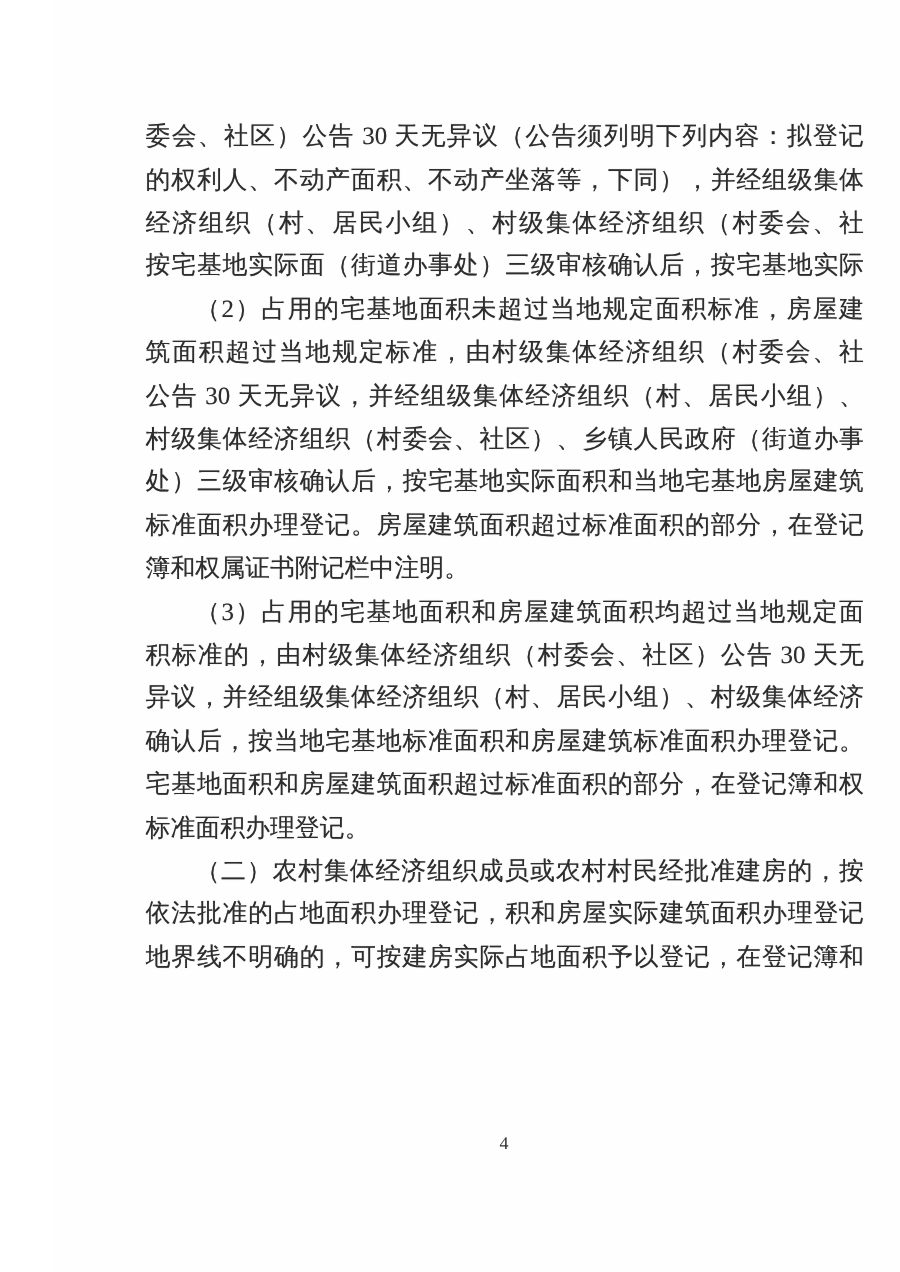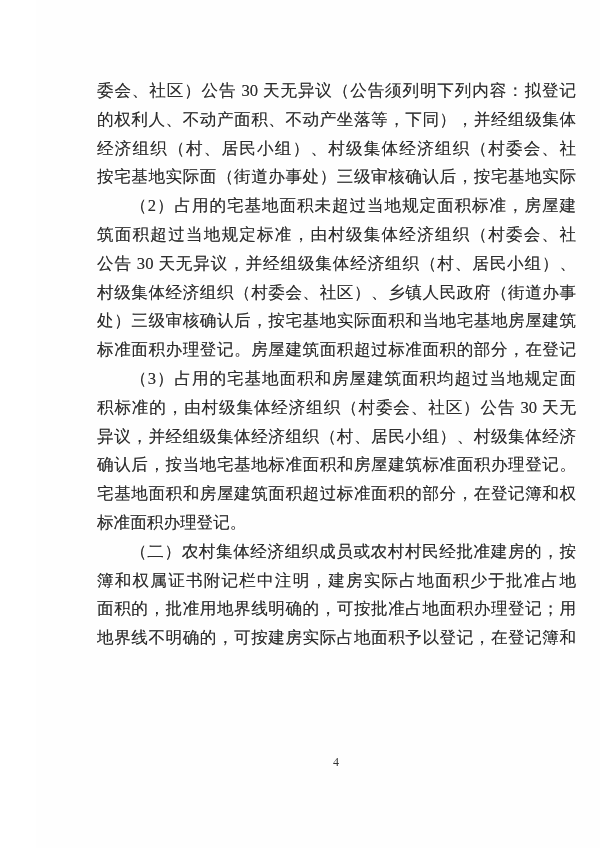--- a/index.html
+++ b/index.html
@@ -62,25 +62,25 @@
     <div class="ln jy">委会、社区）公告 30 天无异议（公告须列明下列内容：拟登记</div>
     <div class="ln jy">的权利人、不动产面积、不动产坐落等，下同），并经组级集体</div>
     <div class="ln jy">经济组织（村、居民小组）、村级集体经济组织（村委会、社区）、</div>
     <div class="ln jy">按宅基地实际面（街道办事处）三级审核确认后，按宅基地实际面</div>
     <div class="ln jy ind">（2）占用的宅基地面积未超过当地规定面积标准，房屋建</div>
     <div class="ln jy">筑面积超过当地规定标准，由村级集体经济组织（村委会、社区）</div>
     <div class="ln jy">公告 30 天无异议，并经组级集体经济组织（村、居民小组）、</div>
     <div class="ln jy">村级集体经济组织（村委会、社区）、乡镇人民政府（街道办事</div>
     <div class="ln jy">处）三级审核确认后，按宅基地实际面积和当地宅基地房屋建筑</div>
     <div class="ln jy">标准面积办理登记。房屋建筑面积超过标准面积的部分，在登记</div>
+    <div class="ln end">簿和权属证书附记栏中注明。</div>
     <div class="ln jy ind">（3）占用的宅基地面积和房屋建筑面积均超过当地规定面</div>
     <div class="ln jy">积标准的，由村级集体经济组织（村委会、社区）公告 30 天无</div>
     <div class="ln jy">异议，并经组级集体经济组织（村、居民小组）、村级集体经济</div>
     <div class="ln jy">确认后，按当地宅基地标准面积和房屋建筑标准面积办理登记。</div>
     <div class="ln jy">宅基地面积和房屋建筑面积超过标准面积的部分，在登记簿和权</div>
     <div class="ln end">标准面积办理登记。</div>
     <div class="ln jy ind">（二）农村集体经济组织成员或农村村民经批准建房的，按</div>
-    <div class="ln jy">簿和权属证书附记栏中注明，建房实际占地面积少于批准占地</div>
-    <div class="ln jy">面积的，批准用地界线明确的，可按批准占地面积办理登记；用</div>
+    <div class="ln jy">依法批准的占地面积办理登记，积和房屋实际建筑面积办理登记</div>
     <div class="ln jy">地界线不明确的，可按建房实际占地面积予以登记，在登记簿和</div>
   </div>
   <div class="footer">4</div>
 </div>
 
 </body></html>

